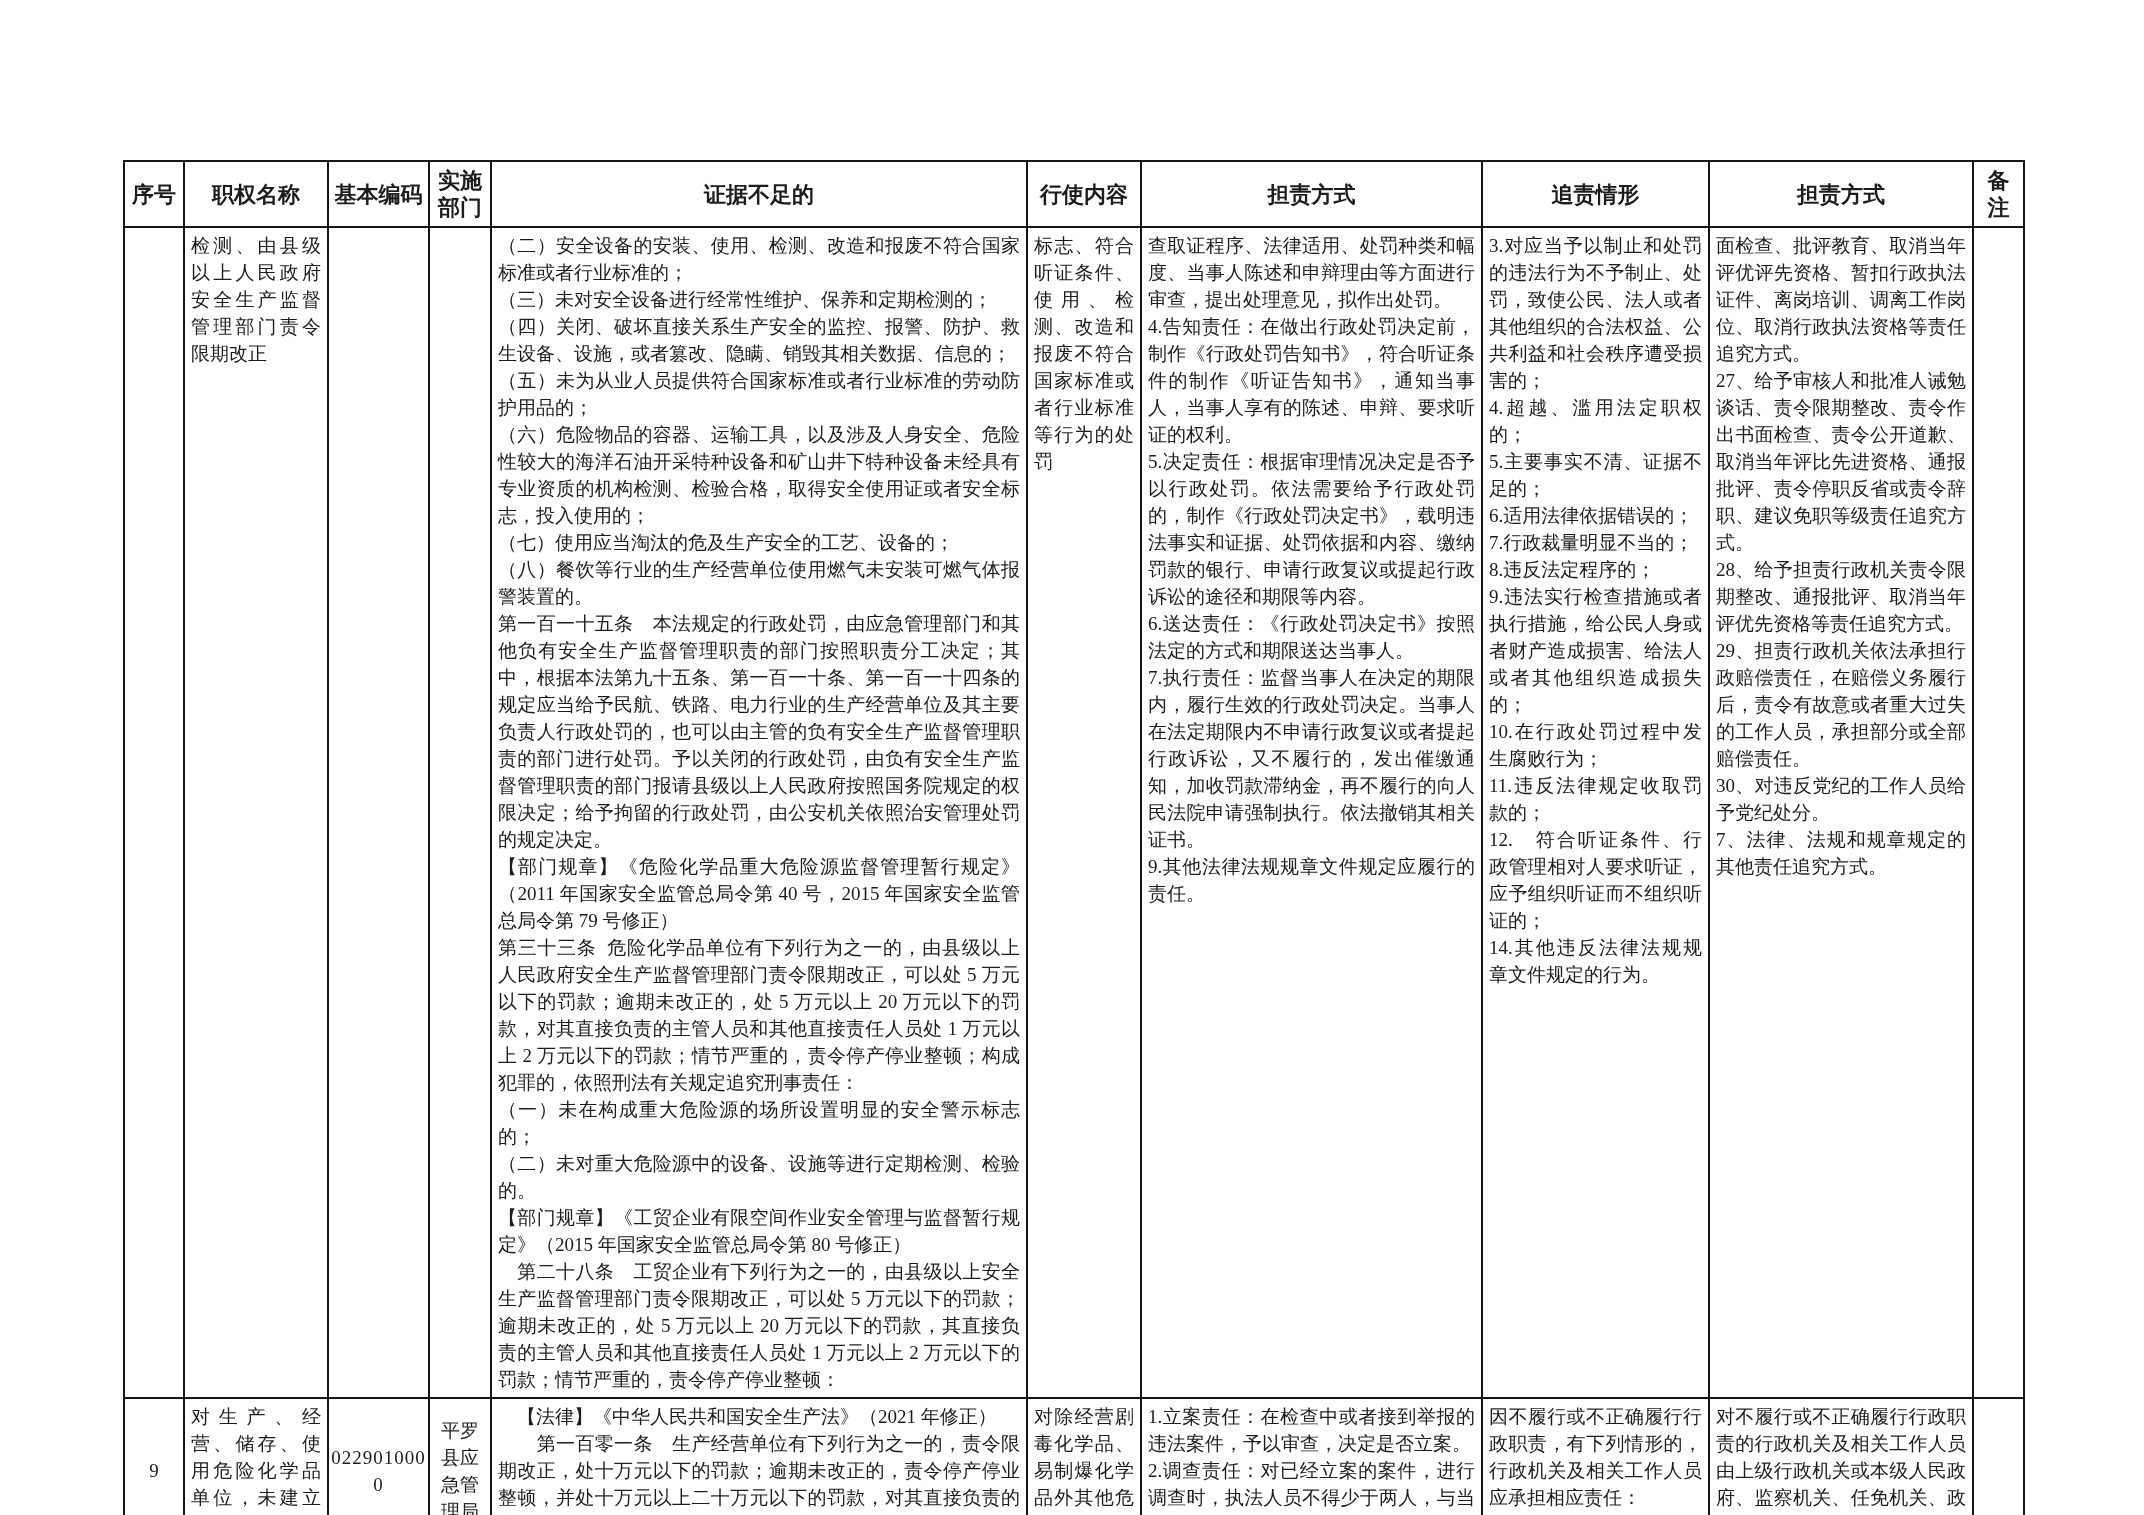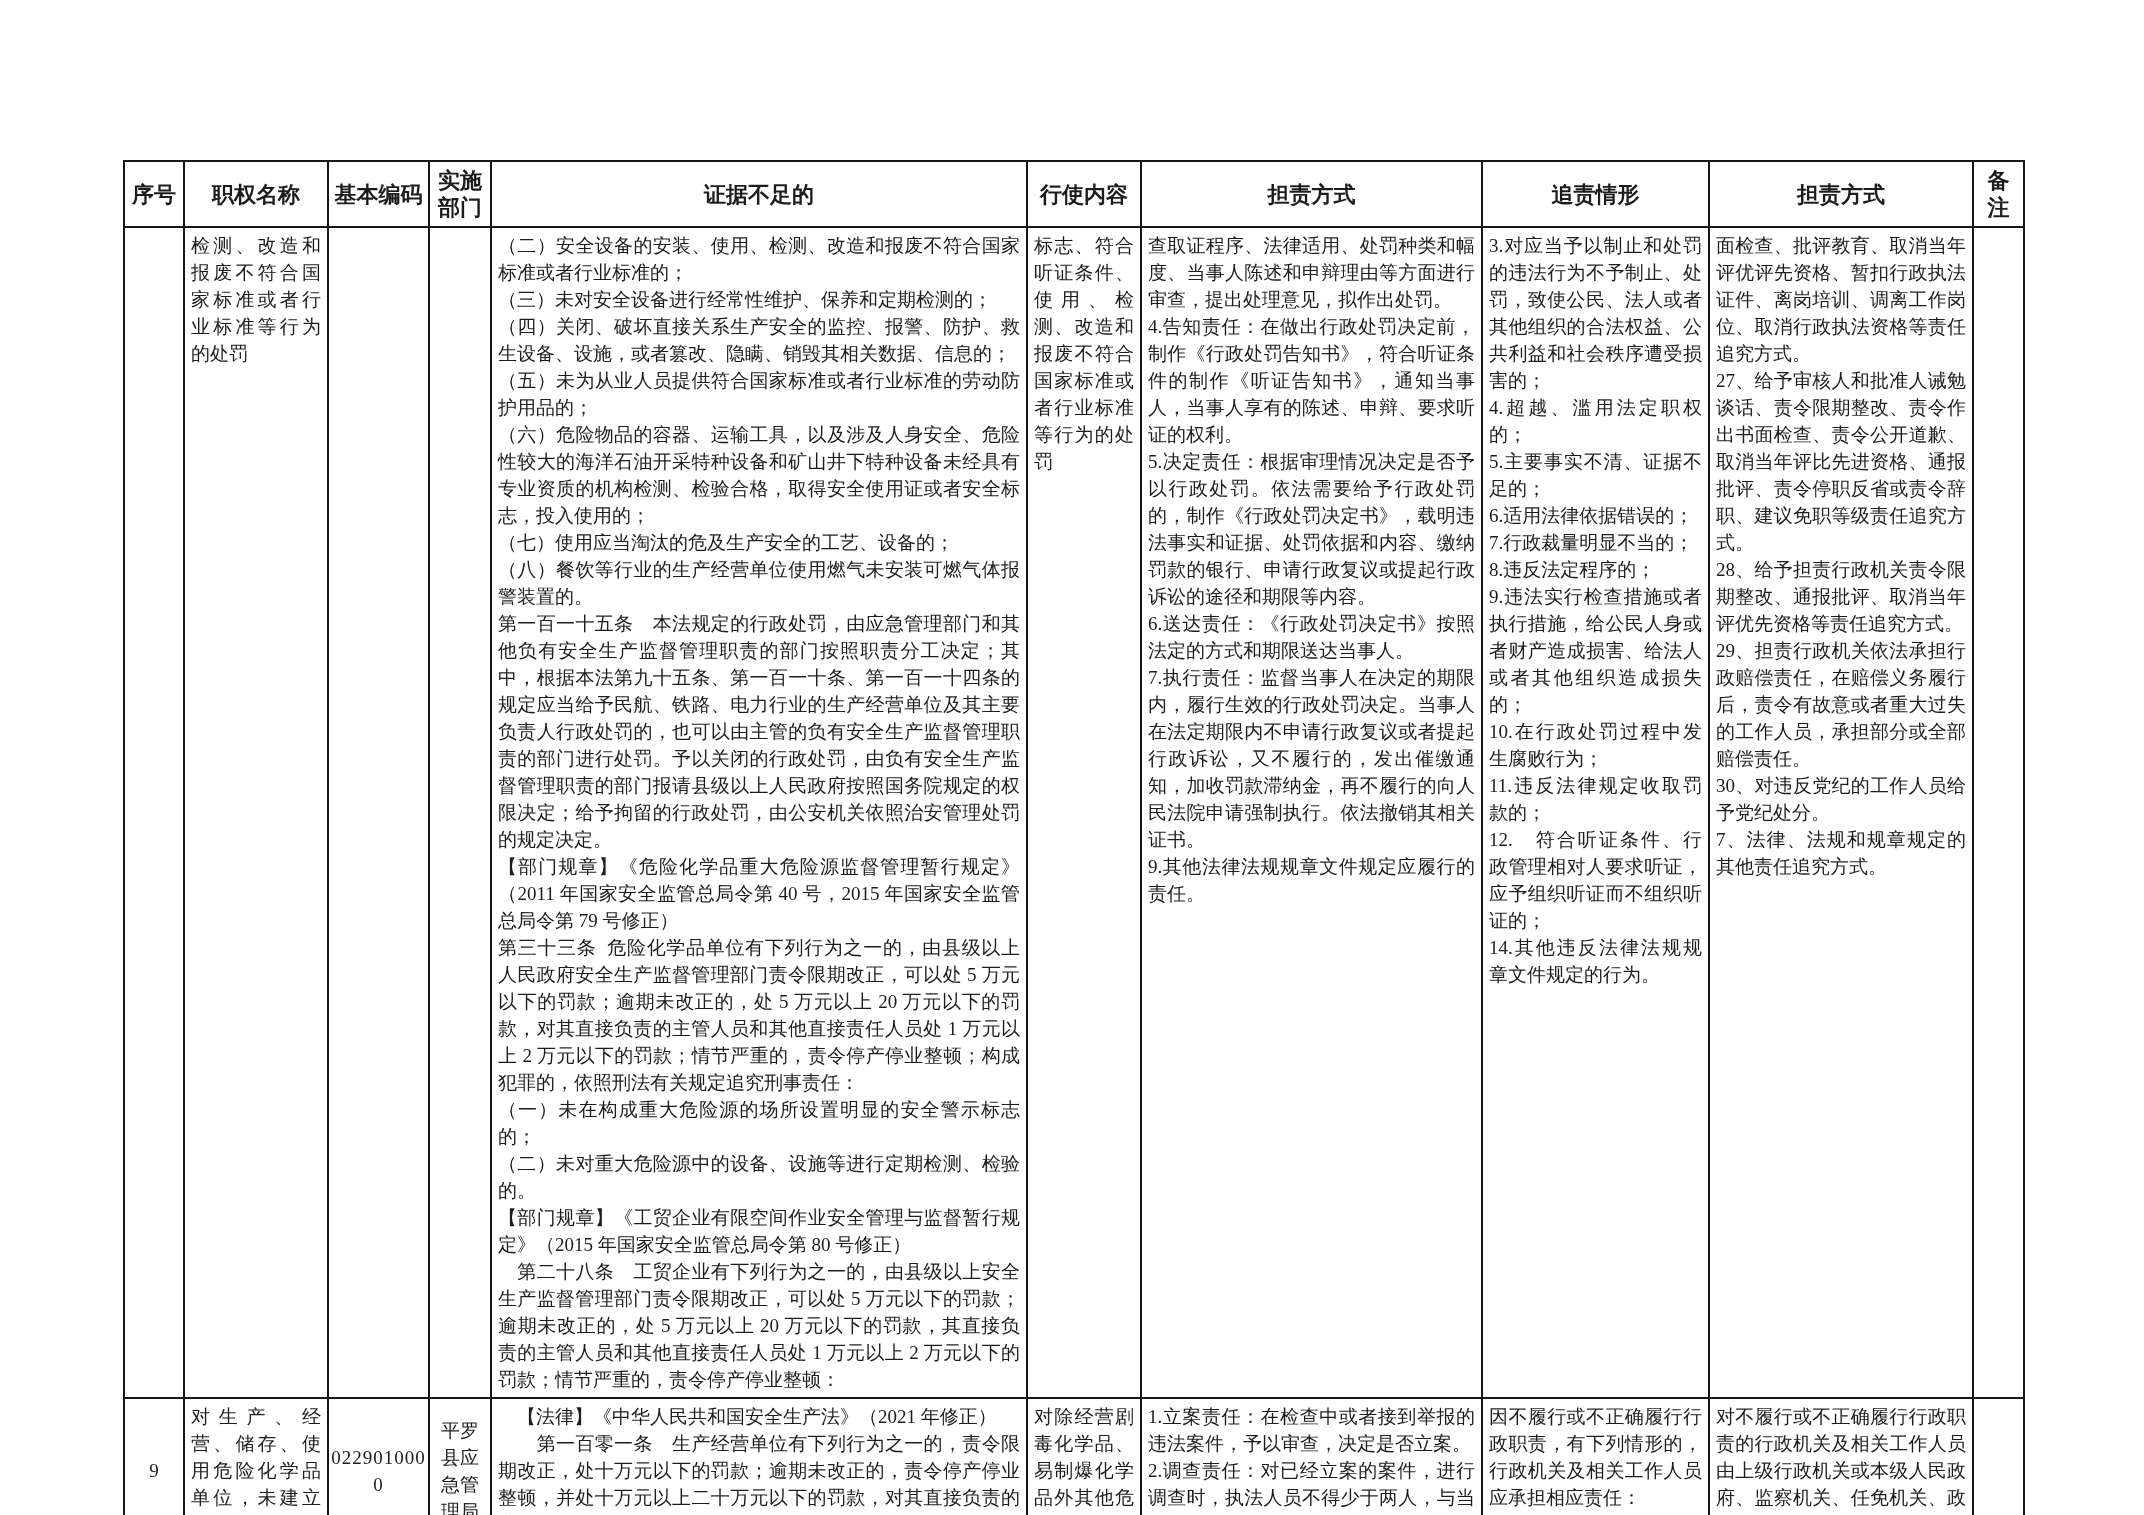--- a/index.html
+++ b/index.html
@@ -70,21 +70,21 @@
       <th>行使内容</th>
       <th>担责方式</th>
       <th>追责情形</th>
       <th>担责方式</th>
       <th class="th-note">备注</th>
     </tr>
   </thead>
   <tbody>
     <tr>
       <td class="mid"></td>
-      <td>检测、改造和报废不符合国家标准或者行业标准等行为的处罚</td>
+      <td>检测、由县级以上人民政府安全生产监督管理部门责令限期改正</td>
       <td class="mid code"></td>
       <td class="mid"></td>
       <td>（二）安全设备的安装、使用、检测、改造和报废不符合国家标准或者行业标准的；
 （三）未对安全设备进行经常性维护、保养和定期检测的；
 （四）关闭、破坏直接关系生产安全的监控、报警、防护、救生设备、设施，或者篡改、隐瞒、销毁其相关数据、信息的；
 （五）未为从业人员提供符合国家标准或者行业标准的劳动防护用品的；
 （六）危险物品的容器、运输工具，以及涉及人身安全、危险性较大的海洋石油开采特种设备和矿山井下特种设备未经具有专业资质的机构检测、检验合格，取得安全使用证或者安全标志，投入使用的；
 （七）使用应当淘汰的危及生产安全的工艺、设备的；
 （八）餐饮等行业的生产经营单位使用燃气未安装可燃气体报警装置的。
 第一百一十五条　本法规定的行政处罚，由应急管理部门和其他负有安全生产监督管理职责的部门按照职责分工决定；其中，根据本法第九十五条、第一百一十条、第一百一十四条的规定应当给予民航、铁路、电力行业的生产经营单位及其主要负责人行政处罚的，也可以由主管的负有安全生产监督管理职责的部门进行处罚。予以关闭的行政处罚，由负有安全生产监督管理职责的部门报请县级以上人民政府按照国务院规定的权限决定；给予拘留的行政处罚，由公安机关依照治安管理处罚的规定决定。

